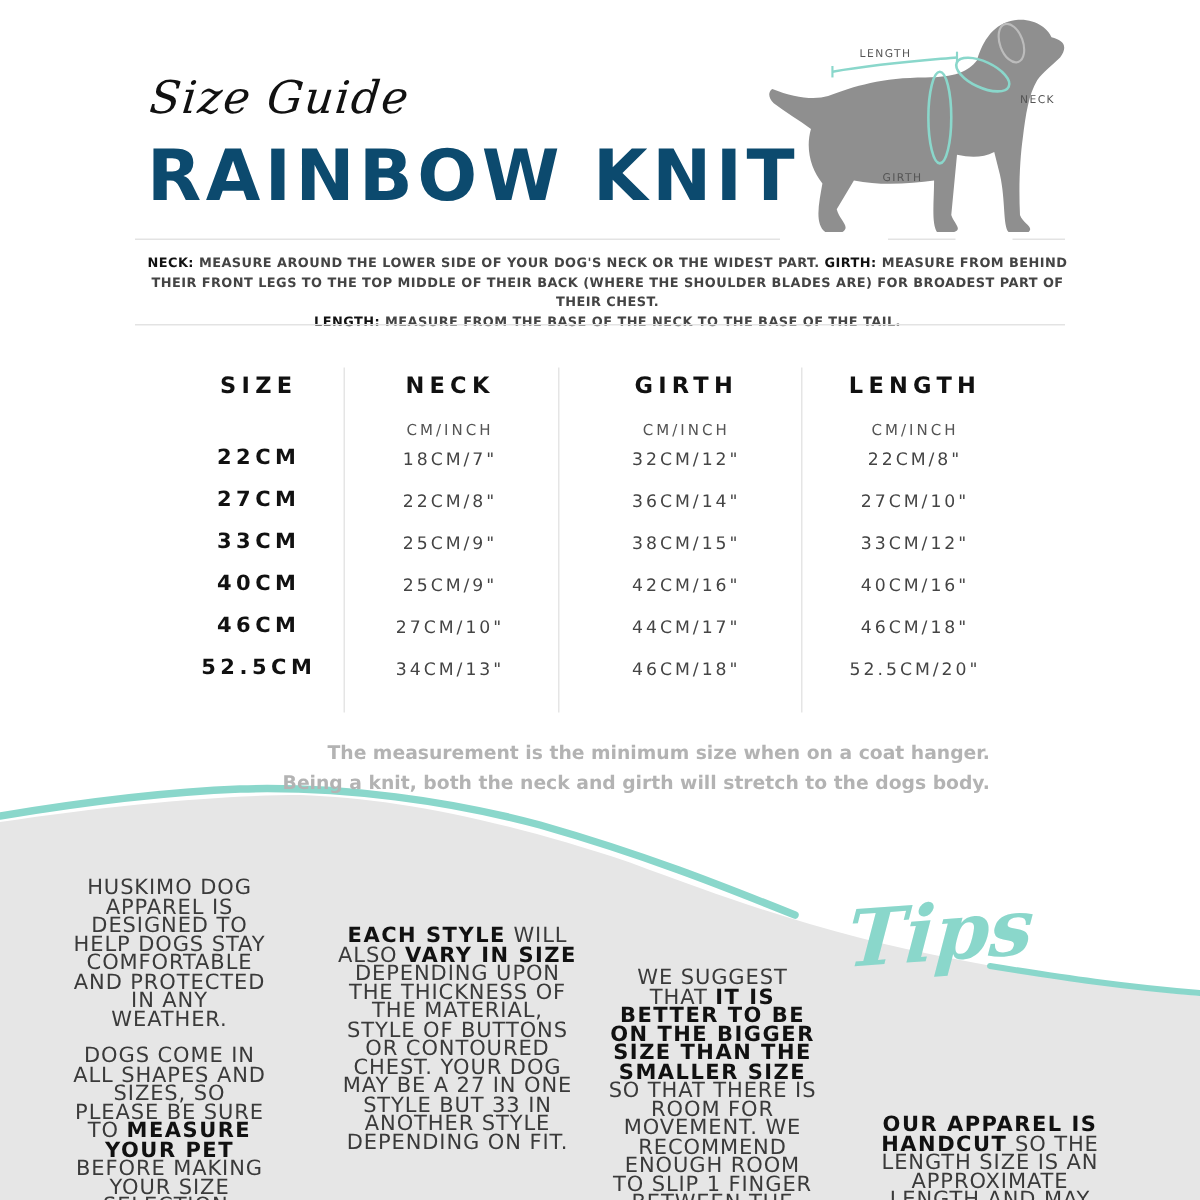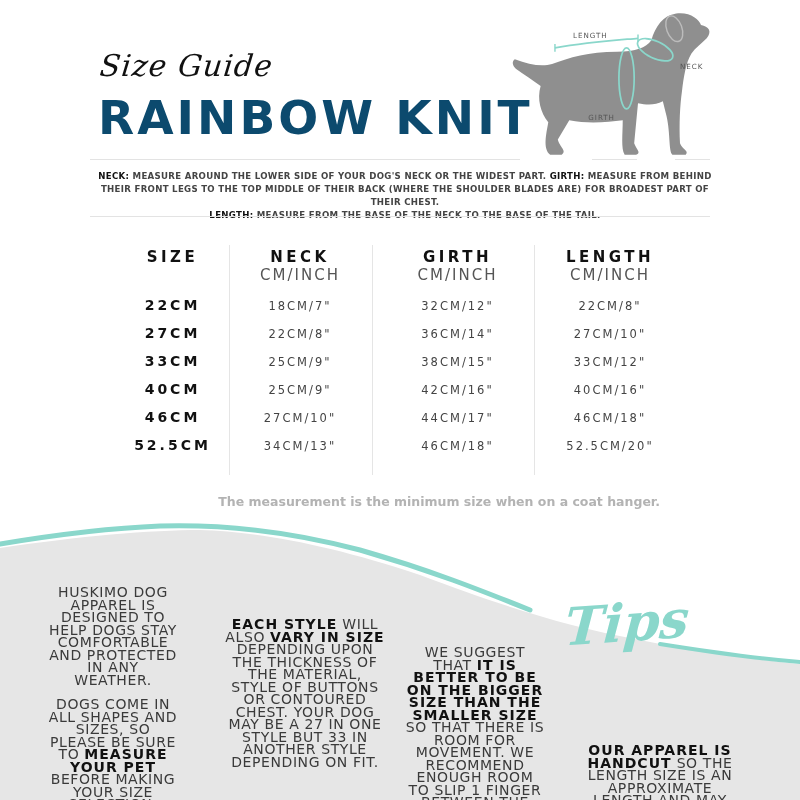--- a/index.html
+++ b/index.html
@@ -19,21 +19,21 @@
     .divider { height: 1px; background: #e3e3e3; }
     .dog { left: 512px; top: 6px; width: 210px; height: 160px; }
     .desc {
       left: 90px; top: 170px; width: 630px; text-align: center; font-size: 8.6px;
       line-height: 13px; color: #444; letter-spacing: 0.3px; text-transform: uppercase; font-weight: bold;
     }
     .desc b { color: #111; }
     .table { left: 120px; top: 240px; width: 560px; height: 235px; }
     .col { position: absolute; top: 0; text-align: center; }
     .col .head { font-weight: bold; font-size: 15px; letter-spacing: 3.5px; color: #111; }
-    .col .sub { font-size: 15px; letter-spacing: 2px; color: #555; margin-top: 0; }
+    .col .sub { font-size: 10px; letter-spacing: 2px; color: #555; margin-top: 16px; }
     .vline { position: absolute; top: 5px; width: 1px; height: 230px; background: #e5e5e5; }
     .cell { position: absolute; font-size: 11.5px; letter-spacing: 2px; color: #444; text-align: center; }
     .size-cell { position: absolute; font-weight: bold; font-size: 14px; letter-spacing: 3px; color: #111; text-align: center; }
     .note {
       left: 150px; top: 492px; width: 510px; text-align: right; font-weight: bold;
       font-size: 12.5px; line-height: 20px; color: #b3b3b3;
     }
     .wave { left: 0; top: 0; width: 800px; height: 800px; }
     .tip {
       position: absolute; text-align: center; font-size: 14px; line-height: 12.5px;
@@ -128,20 +128,21 @@
   <div class="cell" style="left:420px; width:140px; top:171px;">46CM/18"</div>
 
   <div class="size-cell" style="left:0; width:105px; top:197px;">52.5CM</div>
   <div class="cell" style="left:110px; width:140px; top:199px;">34CM/13"</div>
   <div class="cell" style="left:265px; width:145px; top:199px;">46CM/18"</div>
   <div class="cell" style="left:420px; width:140px; top:199px;">52.5CM/20"</div>
 </div>
 
 <div class="abs note">
   <div>The measurement is the minimum size when on a coat hanger.</div>
+  <div>Being a knit, both the neck and girth will stretch to the dogs body.</div>
 </div>
 
 <div class="abs tips-word">Tips</div>
 
 <div class="tip" style="left:48px; top:586px; width:130px;">
   <div>HUSKIMO DOG APPAREL IS DESIGNED TO HELP DOGS STAY COMFORTABLE AND PROTECTED IN ANY WEATHER.</div>
   <div style="margin-top:12px;"><span>DOGS COME IN ALL SHAPES AND SIZES, SO PLEASE BE SURE TO </span><b>MEASURE YOUR PET</b><span> BEFORE MAKING YOUR SIZE SELECTION.</span></div>
 </div>
 
 <div class="tip" style="left:225px; top:618px; width:160px;">

